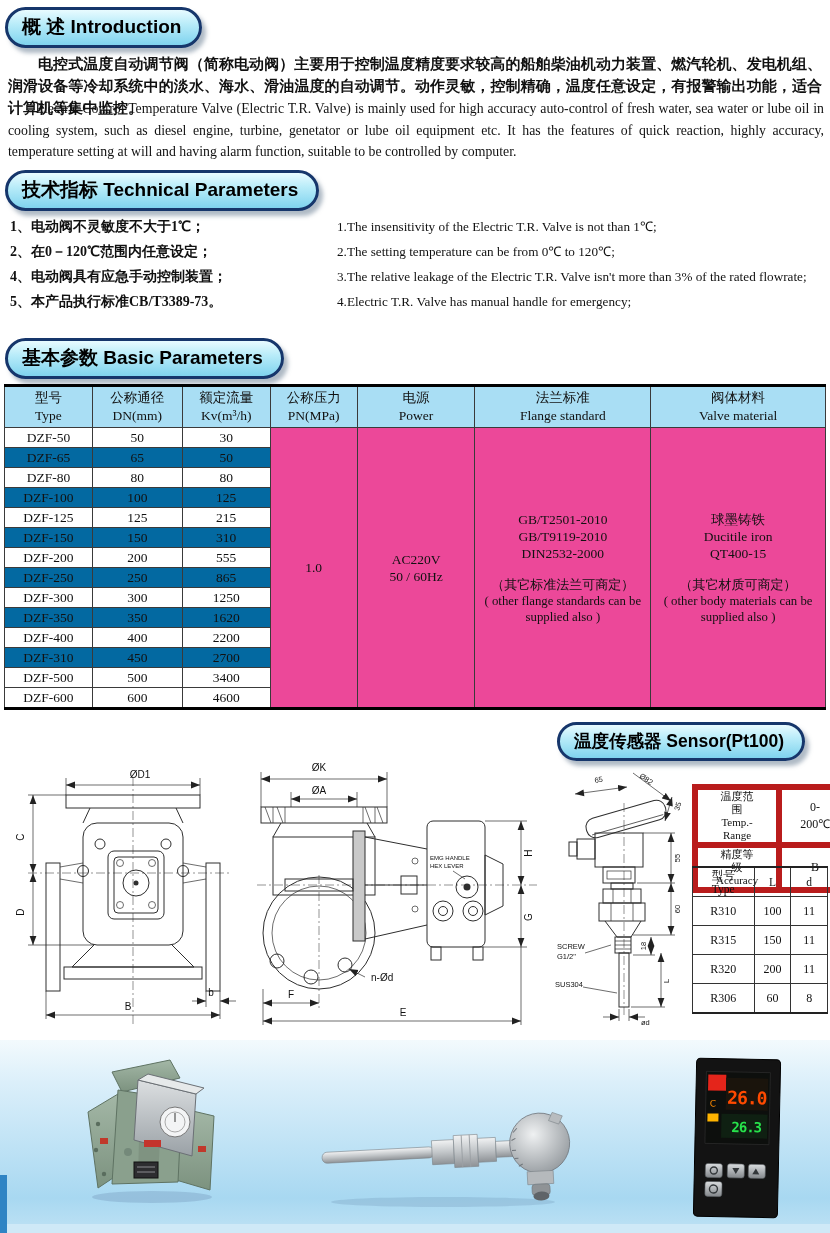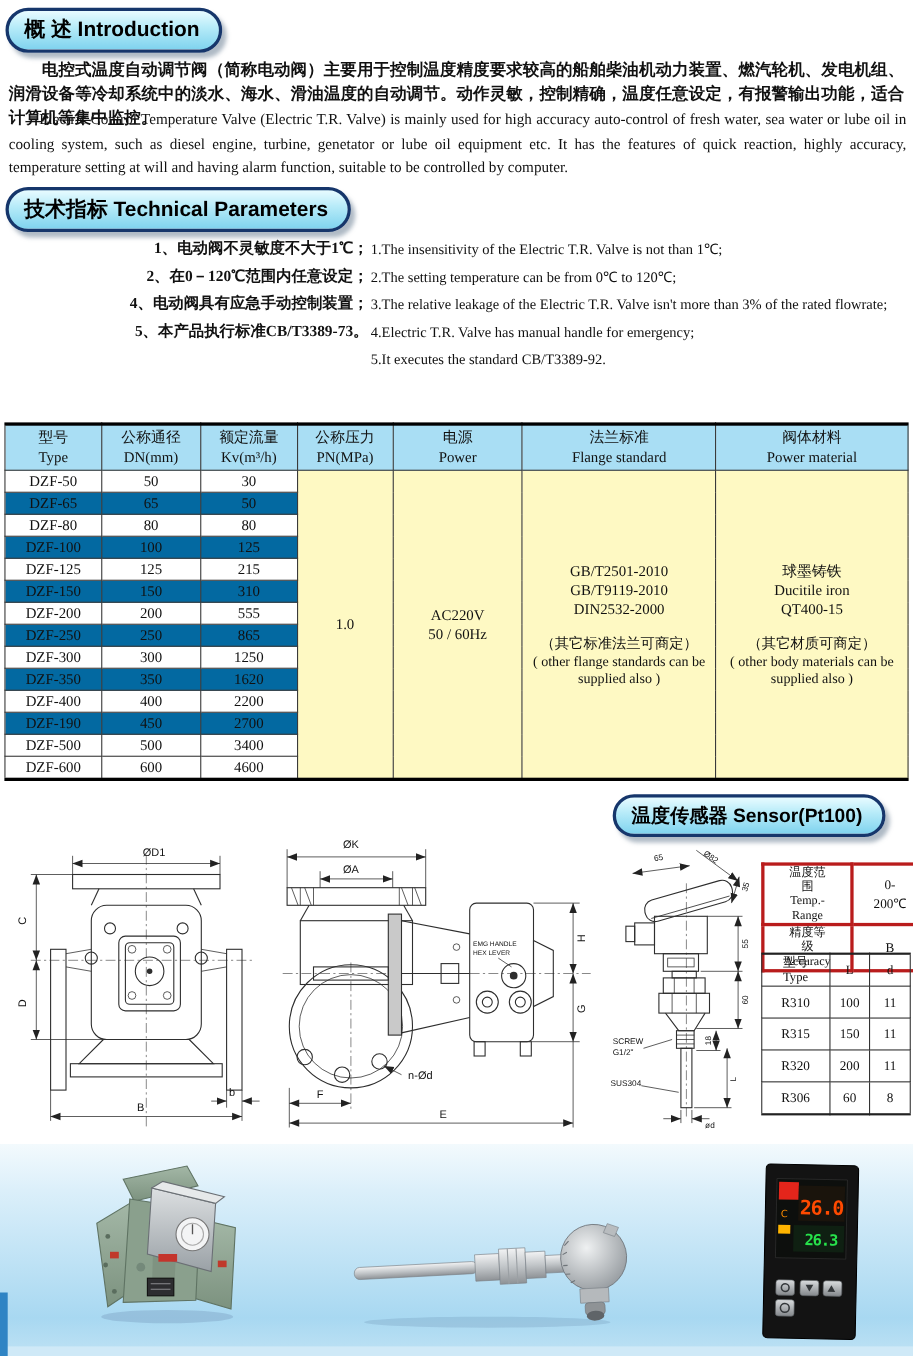--- a/index.html
+++ b/index.html
@@ -18,41 +18,41 @@
 
   
   .para{position:absolute;text-align:justify;}
   .para-cn{font-size:15px;font-weight:bold;line-height:22px;text-indent:2em;
            font-family:"Liberation Serif",serif;}
   .para-en{font-size:13.8px;line-height:21.5px;text-indent:2em;}
 
   
   .tech-col{position:absolute;font-size:14px;}
   .tech-col .item{line-height:25px;height:25px;white-space:nowrap;}
-  .tech-cn .item{font-weight:bold;font-size:14px;text-align:right;}
+  .tech-cn .item{font-weight:bold;font-size:14px;}
   .tech-en .item{font-size:13.2px;}
 
   
   table{border-collapse:collapse;font-family:Liberation Serif, serif;}
   .basic-table{position:absolute;left:4px;top:384px;width:822px;
                font-size:13.5px;text-align:center;
                border-top:3px solid #000;border-bottom:3px solid #000;}
   .basic-table th{background:#a9def4;border:1px solid #3a3a3a;font-weight:normal;
                   line-height:18px;padding:2px 0;font-size:13.5px;}
   .basic-table td{border:1px solid #3a3a3a;height:19px;padding:0 2px;}
   .basic-table tr.alt td{background:#0369a1;}
-  .basic-table td.merged{background:#fef9c3;vertical-align:middle;line-height:17px;}
+  .basic-table td.merged{background:#ec4899;vertical-align:middle;line-height:17px;}
   .basic-table .gap{height:14px;}
   .note-cn{font-size:13px;}
   .note-en{font-size:12.8px;line-height:16px;}
 
   
   .sensor-spec{position:absolute;left:692px;top:784px;width:136px;font-size:12px;
                text-align:center;border-top:2px solid #222;border-bottom:2px solid #222;}
-  .sensor-spec td{border:3px solid #b91c1c;height:30px;padding:0 18px;}
+  .sensor-spec td{border:6px solid #b91c1c;height:30px;padding:0 18px;}
   .sensor-spec .lab{font-size:11px;line-height:13px;}
   .sensor-size{position:absolute;left:692px;top:866px;width:136px;font-size:12px;
                text-align:center;border-top:2px solid #222;border-bottom:2px solid #222;}
   .sensor-size td,.sensor-size th{border:1px solid #333;height:28px;font-weight:normal;padding:0 1px;}
   .sensor-size th{line-height:14px;font-size:11.5px;}
 
   
   .draw{position:absolute;}
   .draw .ln{stroke:#2e2e2e;stroke-width:1;fill:none;}
   .draw .thin{stroke:#2e2e2e;stroke-width:0.7;fill:none;}
@@ -99,23 +99,25 @@
     <div class="item">1、电动阀不灵敏度不大于1℃；</div>
     <div class="item">2、在0－120℃范围内任意设定；</div>
     <div class="item">4、电动阀具有应急手动控制装置；</div>
     <div class="item">5、本产品执行标准CB/T3389-73。</div>
   </div>
   <div class="tech-col tech-en" style="left:337px;top:214px;width:490px;">
     <div class="item">1.The insensitivity of the Electric T.R. Valve is not than 1℃;</div>
     <div class="item">2.The setting temperature can be from 0℃ to 120℃;</div>
     <div class="item">3.The relative leakage of the Electric T.R. Valve isn't more than 3% of the rated flowrate;</div>
     <div class="item">4.Electric T.R. Valve has manual handle for emergency;</div>
-    <div class="item">5.It executes the standard CB/T3389-92.</div>
   </div>
 
+  <div class="pill pill-lg" style="left:5px;top:338px;">
+    <span>基本参数 Basic Parameters</span>
+  </div>
 
   <table class="basic-table">
     <colgroup>
       <col style="width:88px">
         <col style="width:90px">
         <col style="width:88px">
         <col style="width:87px">
       <col style="width:118px">
         <col style="width:176px">
         <col style="width:175px">
@@ -141,21 +143,21 @@
         <th>
             <div>电源</div>
             <div>Power</div>
           </th>
         <th>
             <div>法兰标准</div>
             <div>Flange standard</div>
           </th>
         <th>
             <div>阀体材料</div>
-            <div>Power material</div>
+            <div>Valve material</div>
           </th>
       </tr>
     </thead>
     <tbody>
       <tr>
         <td>DZF-50</td>
         <td>50</td>
         <td>30</td>
         <td rowspan="14" class="merged"><span>1.0</span></td>
         <td rowspan="14" class="merged">
@@ -223,21 +225,21 @@
           <td>DZF-350</td>
           <td>350</td>
           <td>1620</td>
         </tr>
       <tr>
           <td>DZF-400</td>
           <td>400</td>
           <td>2200</td>
         </tr>
       <tr class="alt">
-          <td>DZF-190</td>
+          <td>DZF-310</td>
           <td>450</td>
           <td>2700</td>
         </tr>
       <tr>
           <td>DZF-500</td>
           <td>500</td>
           <td>3400</td>
         </tr>
       <tr>
           <td>DZF-600</td>

